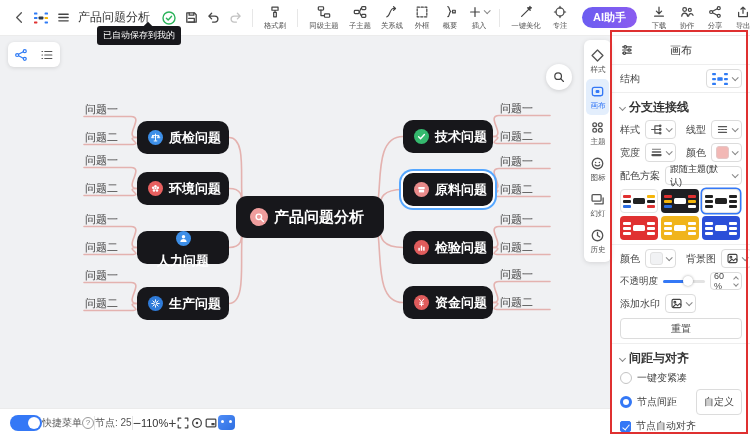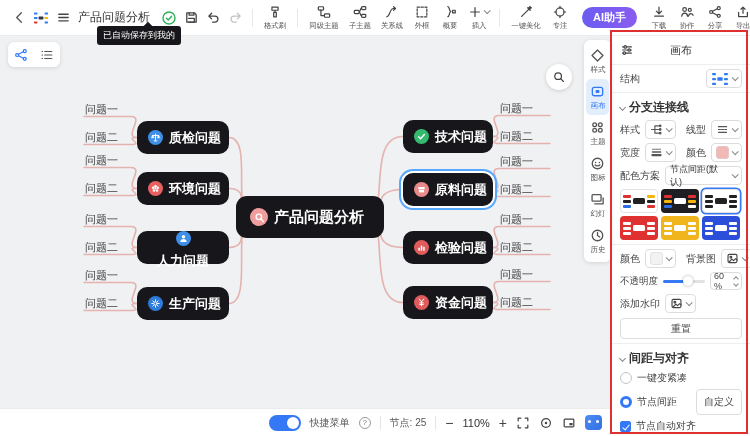--- a/index.html
+++ b/index.html
@@ -33,21 +33,21 @@
   .mnode{position:absolute;height:33px;background:#17171b;border-radius:10px;color:#fff;font-size:13px;font-weight:bold;
          display:flex;align-items:center;gap:6px;padding:0 11px;z-index:3;cursor:pointer;white-space:nowrap;}
   .mnode.center{height:42px;border-radius:11px;font-size:15px;padding:0 14px;}
   .mnode.sel{box-shadow:0 0 0 2px #fff,0 0 0 4px #55a7ff;}
   .ncirc{width:15px;height:15px;border-radius:50%;display:inline-flex;align-items:center;justify-content:center;flex:0 0 auto;}
   .mnode.center .ncirc{width:18px;height:18px;}
   .childlbl{position:absolute;font-size:11px;color:#3c3c3c;z-index:2;cursor:pointer;white-space:nowrap;height:16px;line-height:16px;}
 
   
   .statusbar{position:absolute;left:0;bottom:0;width:612px;height:28px;background:#fff;border-top:1px solid #ebebeb;
-             display:flex;align-items:center;padding:0 10px;gap:9px;z-index:20;font-size:10px;color:#555;justify-content:flex-end;}
+             display:flex;align-items:center;padding:0 10px;z-index:20;font-size:10px;color:#555;}
   .toggle{width:32px;height:16px;border-radius:8px;background:#3478f6;position:relative;cursor:pointer;flex:0 0 auto;}
   .toggle:after{content:"";position:absolute;right:2px;top:2px;width:12px;height:12px;border-radius:50%;background:#fff;}
   .helpc{width:12px;height:12px;border-radius:50%;border:1px solid #9a9a9a;color:#777;font-size:8px;
          display:inline-flex;align-items:center;justify-content:center;cursor:pointer;}
   .sb-sep{width:1px;height:14px;background:#e5e5e5;}
   .zbtn{font-size:14px;color:#444;cursor:pointer;line-height:1;}
   .zval{font-size:11px;color:#333;}
   .robot{width:17px;height:15px;border-radius:4px;background:linear-gradient(135deg,#4f8df8,#2f6fe0);position:relative;cursor:pointer;}
   .robot:before{content:"";position:absolute;left:3px;top:5px;width:3px;height:3px;border-radius:50%;background:#fff;}
   .robot:after{content:"";position:absolute;right:3px;top:5px;width:3px;height:3px;border-radius:50%;background:#fff;}
@@ -617,21 +617,21 @@
       <span class="spacer"></span>
       <span class="plbl">颜色</span>
       <span class="dd">
         <span class="sw" id="line-sw" style="background: rgb(242, 184, 181);"></span>
           <span class="chev"></span>
       </span>
     </div>
     <div class="prow">
       <span class="plbl">配色方案</span>
       <span class="dd" style="flex:1;justify-content:space-between;">
-        <span style="font-size:9px;">节点间距(默认)</span>
+        <span style="font-size:9px;">跟随主题(默认)</span>
           <span class="chev"></span>
       </span>
     </div>
     <div class="thumbs" id="thumbs">
         <div class="thumb" style="background: rgb(255, 255, 255); border: 1px solid rgb(227, 227, 227);">
           <span class="tcol">
             <span class="tbar" style="background:#e03131"></span>
             <span class="tbar" style="background:#222222"></span>
             <span class="tbar" style="background:#2b6de3"></span>
           </span>

